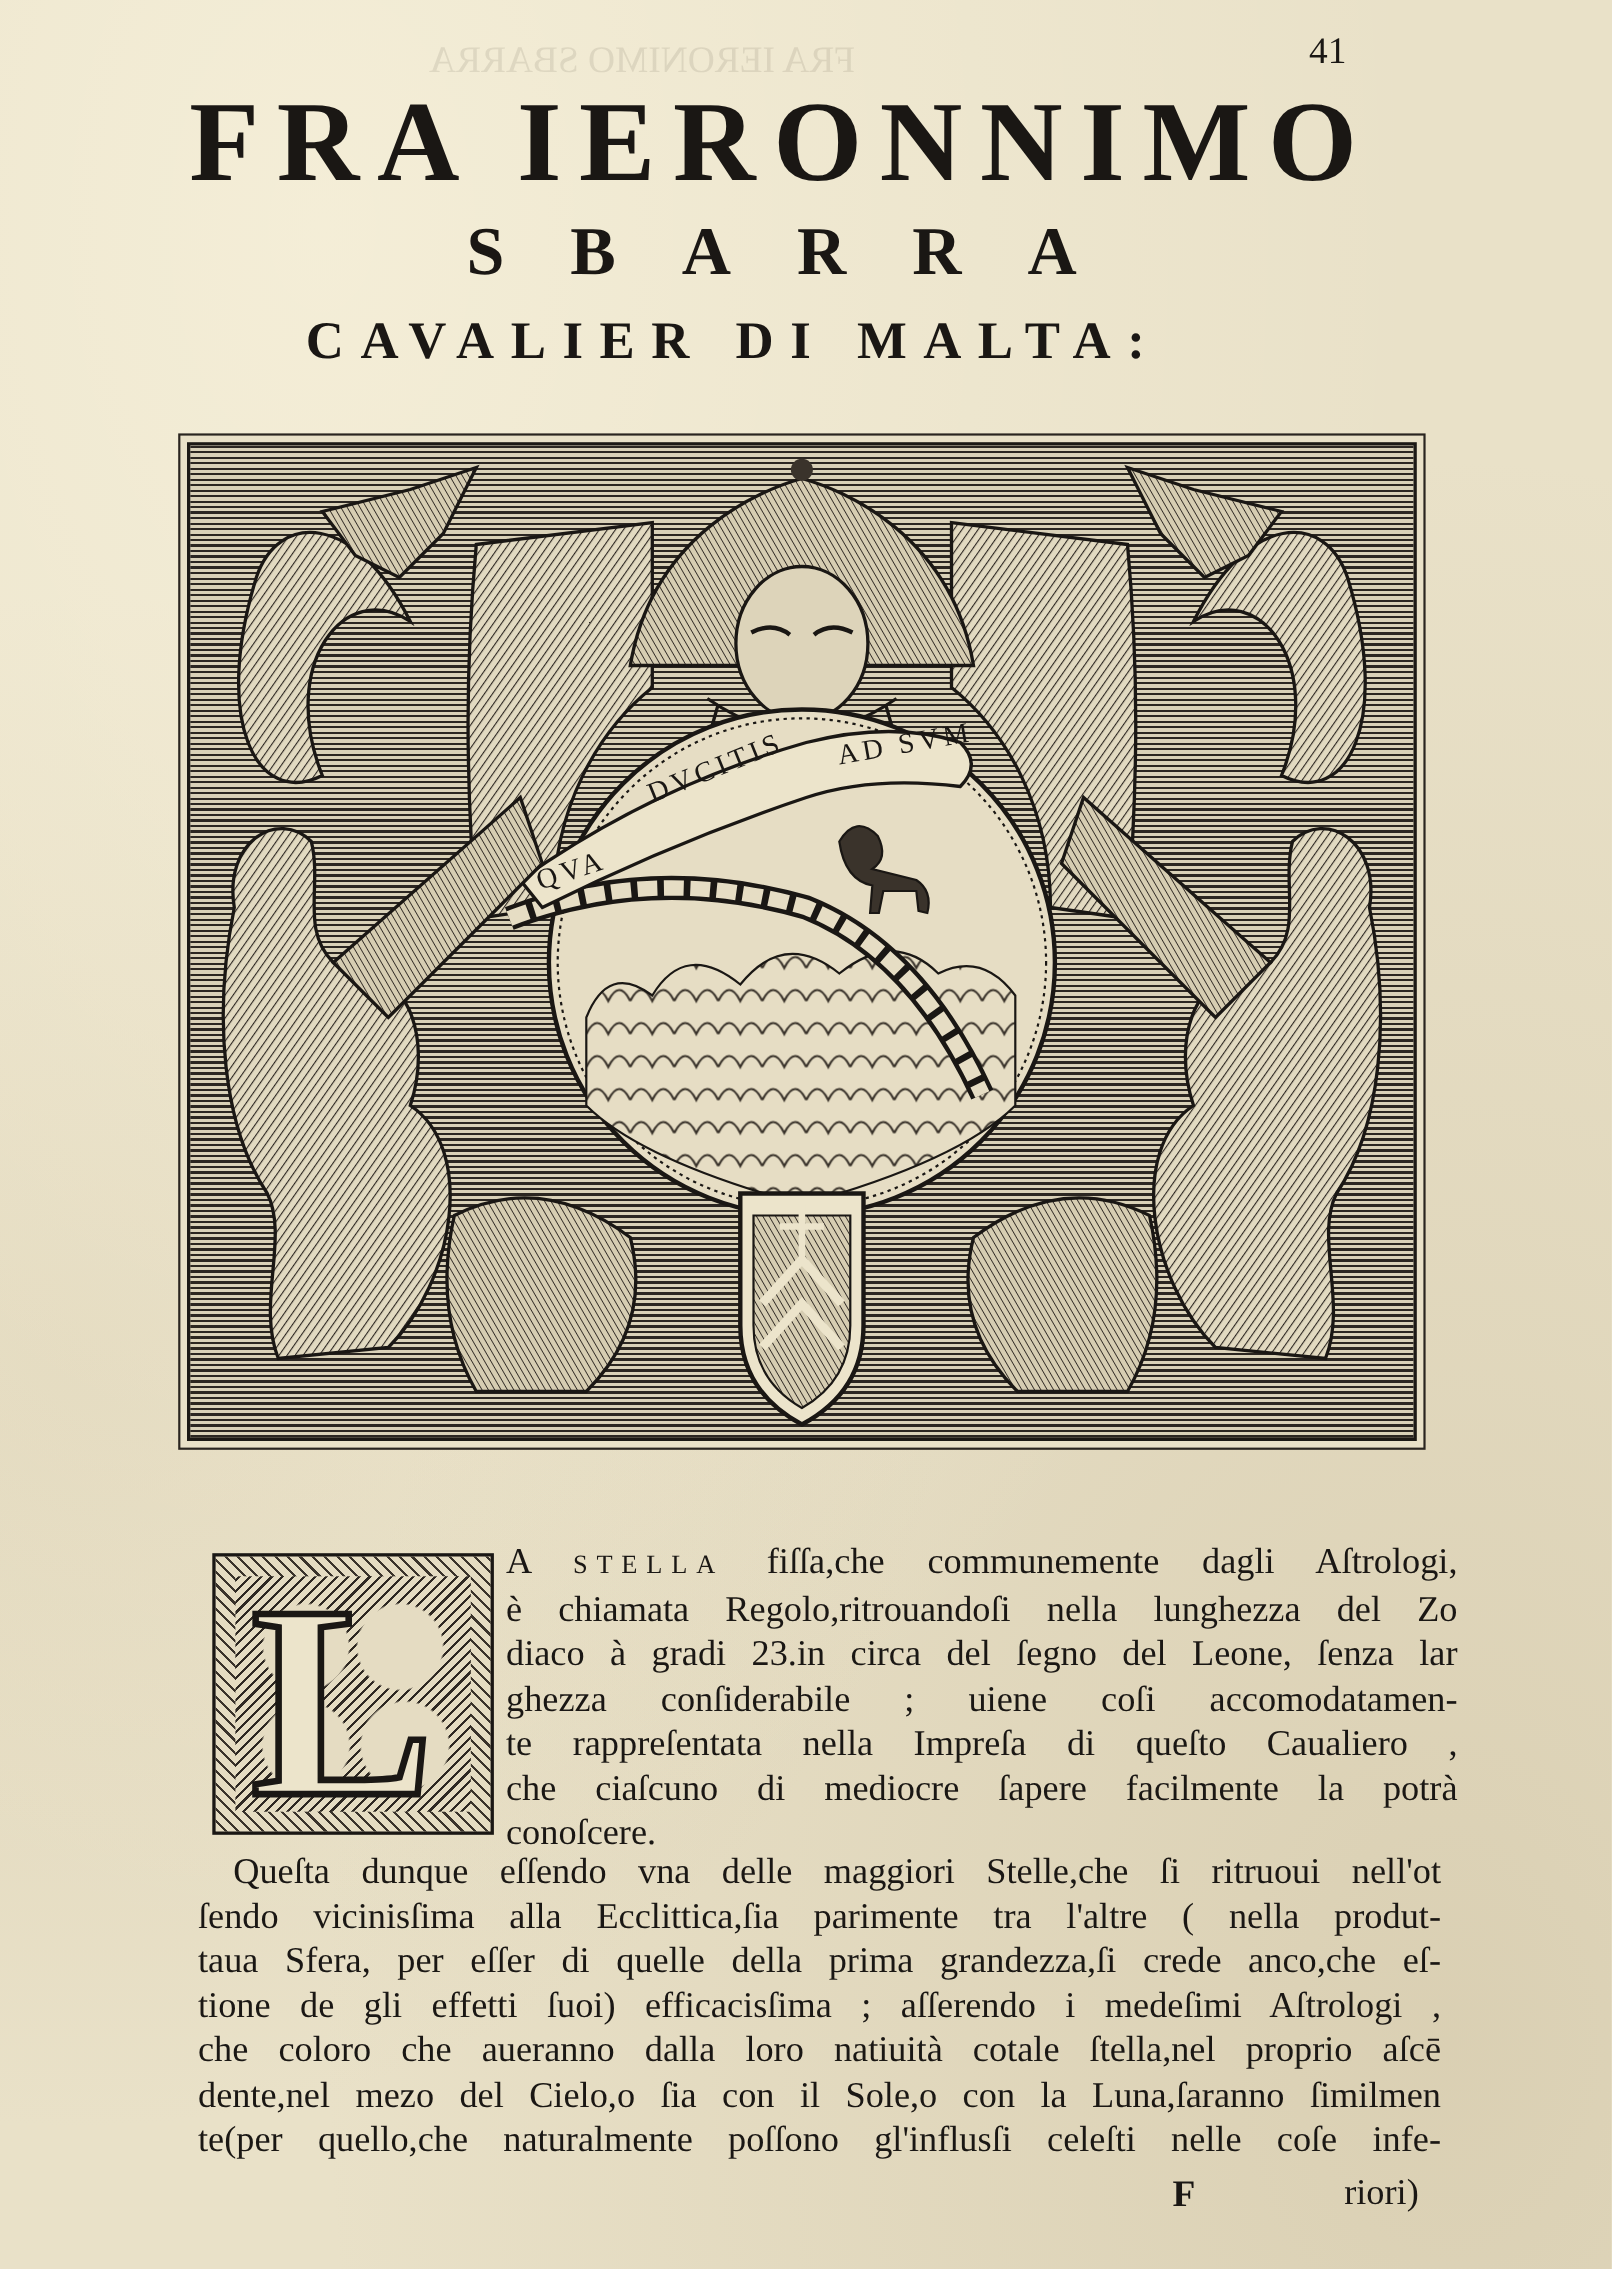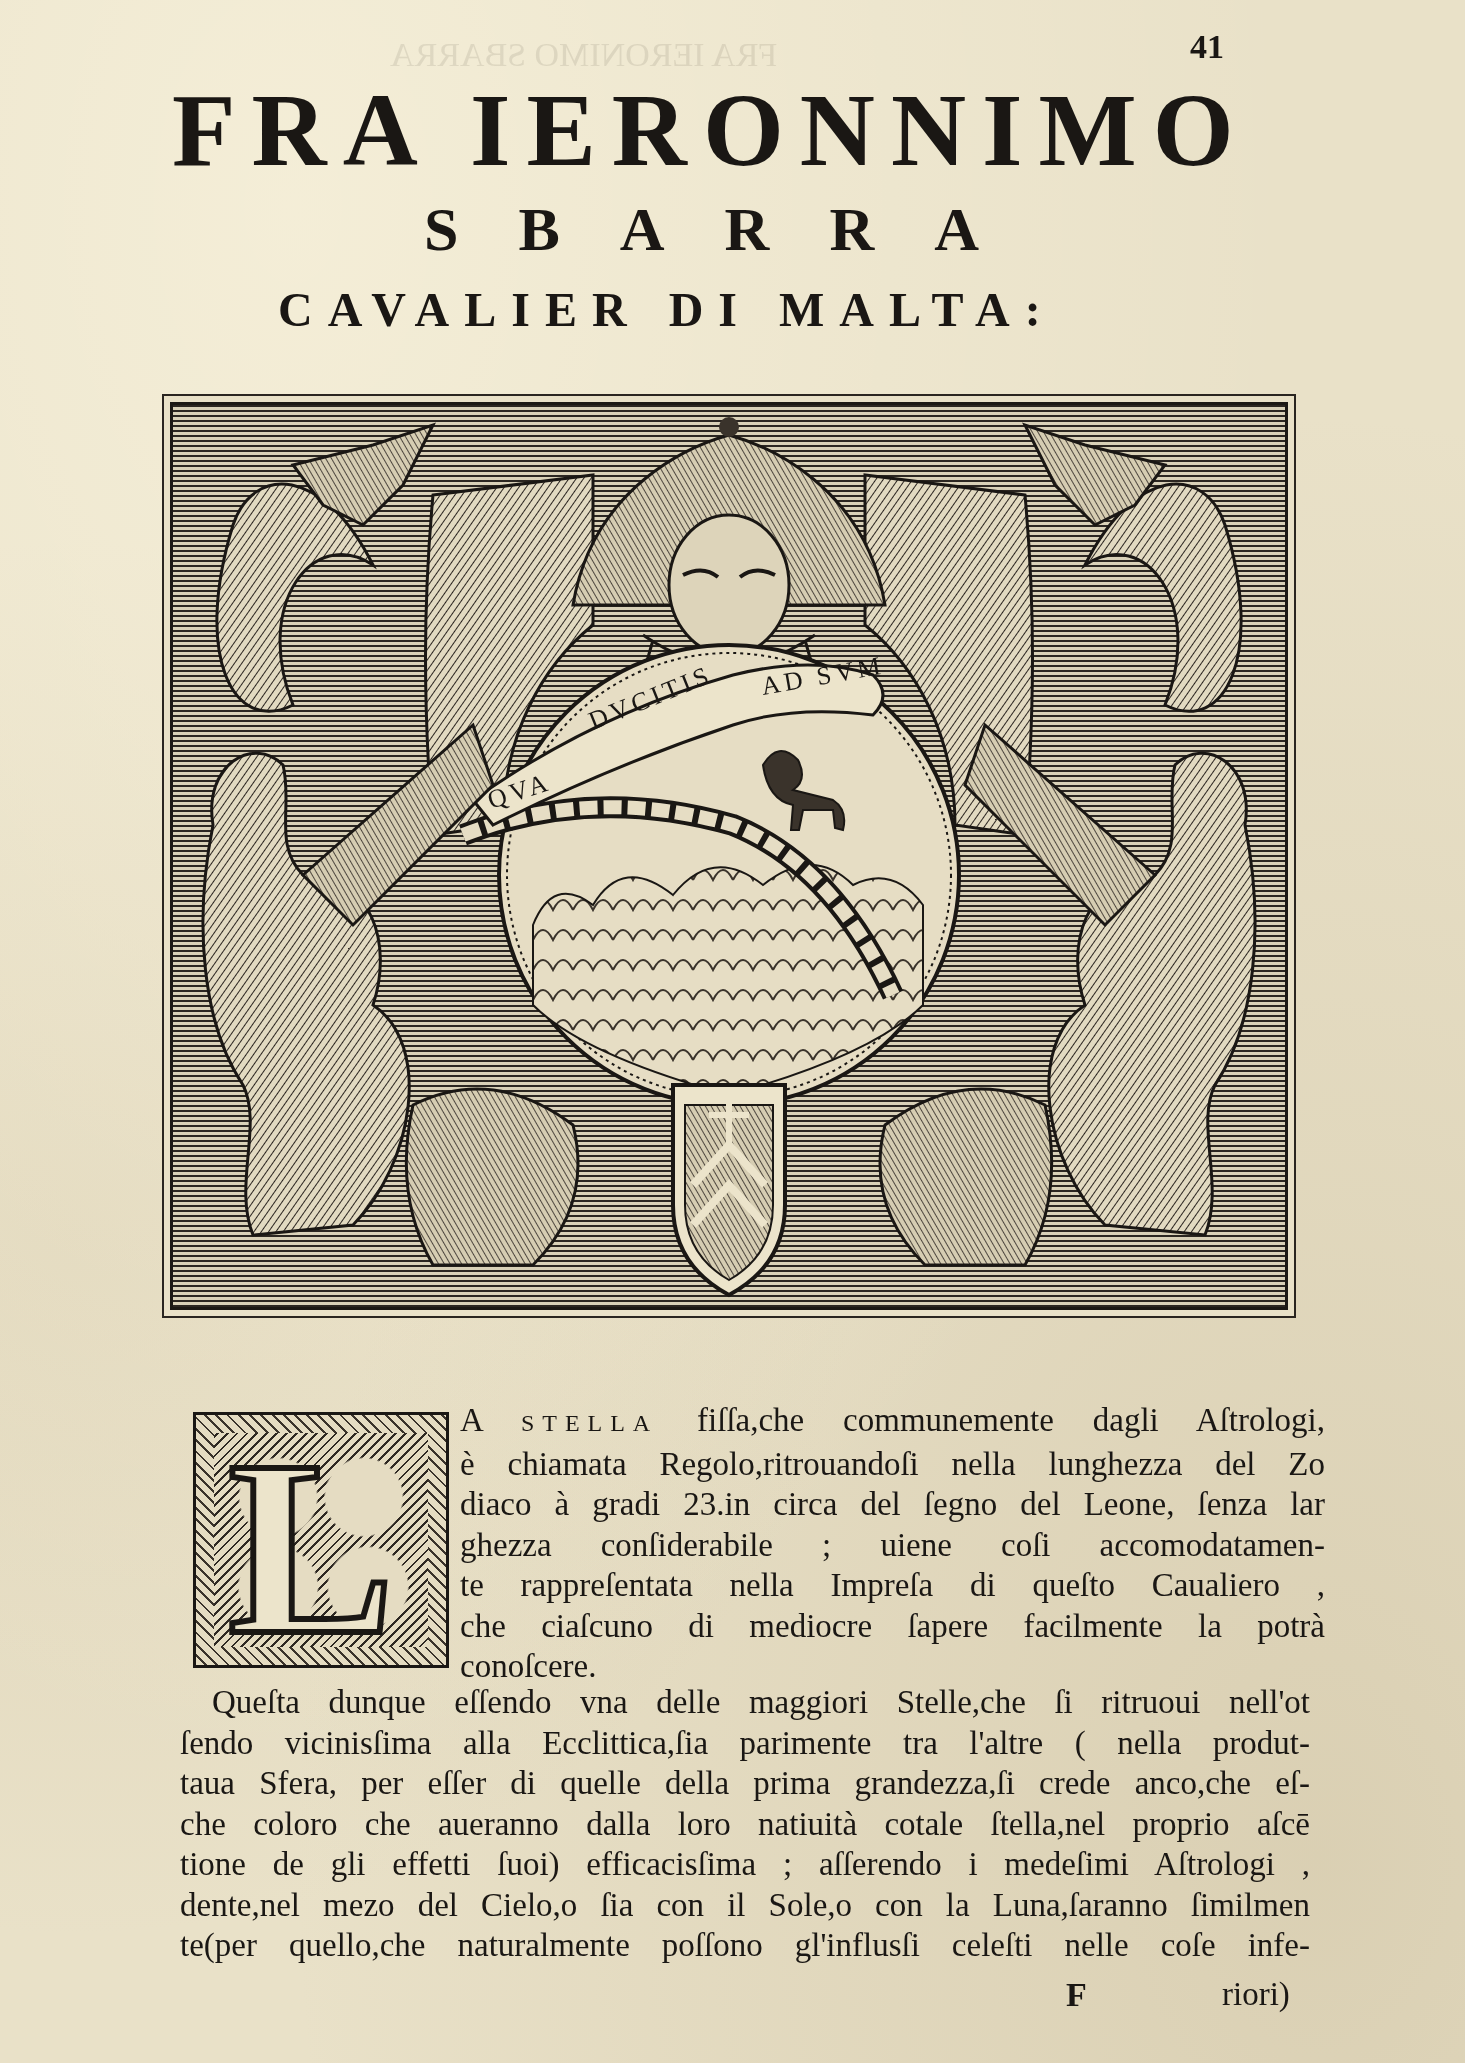--- a/index.html
+++ b/index.html
@@ -17,21 +17,21 @@
   .page { position: absolute; inset: 0; }
 
   
   .ghost {
     position: absolute; color: rgba(80,70,55,0.12);
     font-size: 34px; transform: scaleX(-1); white-space: nowrap;
   }
 
   .folio {
     position: absolute; left: 1190px; top: 28px;
-    font-size: 34px; font-weight: bold; text-align: right;
+    font-size: 34px; font-weight: normal; text-align: right;
   }
   .title-1 {
     position: absolute; left: 172px; top: 78px; width: 1100px;
     font-size: 104px; letter-spacing: 16px; font-weight: bold; line-height: 1;
   }
   .title-2 {
     position: absolute; left: 424px; top: 198px;
     font-size: 62px; letter-spacing: 60px; font-weight: bold; line-height: 1;
   }
   .title-3 {
@@ -184,21 +184,21 @@
     <span class="line">ghezza conſiderabile ; uiene coſi accomodatamen-</span>
     <span class="line">te rappreſentata nella Impreſa di queſto Caualiero ,</span>
     <span class="line">che ciaſcuno di mediocre ſapere facilmente la potrà</span>
     <span class="line last">conoſcere.</span>
   </div>
 
   <div class="body-text second-para">
     <span class="line" style="padding-left:32px;width:1098px;">Queſta dunque eſſendo vna delle maggiori Stelle,che ſi ritruoui nell'ot</span>
     <span class="line">ſendo vicinisſima alla Ecclittica,ſia parimente tra l'altre ( nella produt-</span>
     <span class="line">taua Sfera, per eſſer di quelle della prima grandezza,ſi crede anco,che eſ-</span>
+    <span class="line">tione de gli effetti ſuoi) efficacisſima ; aſſerendo i medeſimi Aſtrologi ,</span>
     <span class="line">che coloro che aueranno dalla loro natiuità cotale ſtella,nel proprio aſcē</span>
-    <span class="line">tione de gli effetti ſuoi) efficacisſima ; aſſerendo i medeſimi Aſtrologi ,</span>
     <span class="line">dente,nel mezo del Cielo,o ſia con il Sole,o con la Luna,ſaranno ſimilmen</span>
     <span class="line">te(per quello,che naturalmente poſſono gl'influsſi celeſti nelle coſe infe-</span>
   </div>
 
   <div class="signature">F</div>
   <div class="catchword">riori)</div>
 </div>
 
 </body></html>

